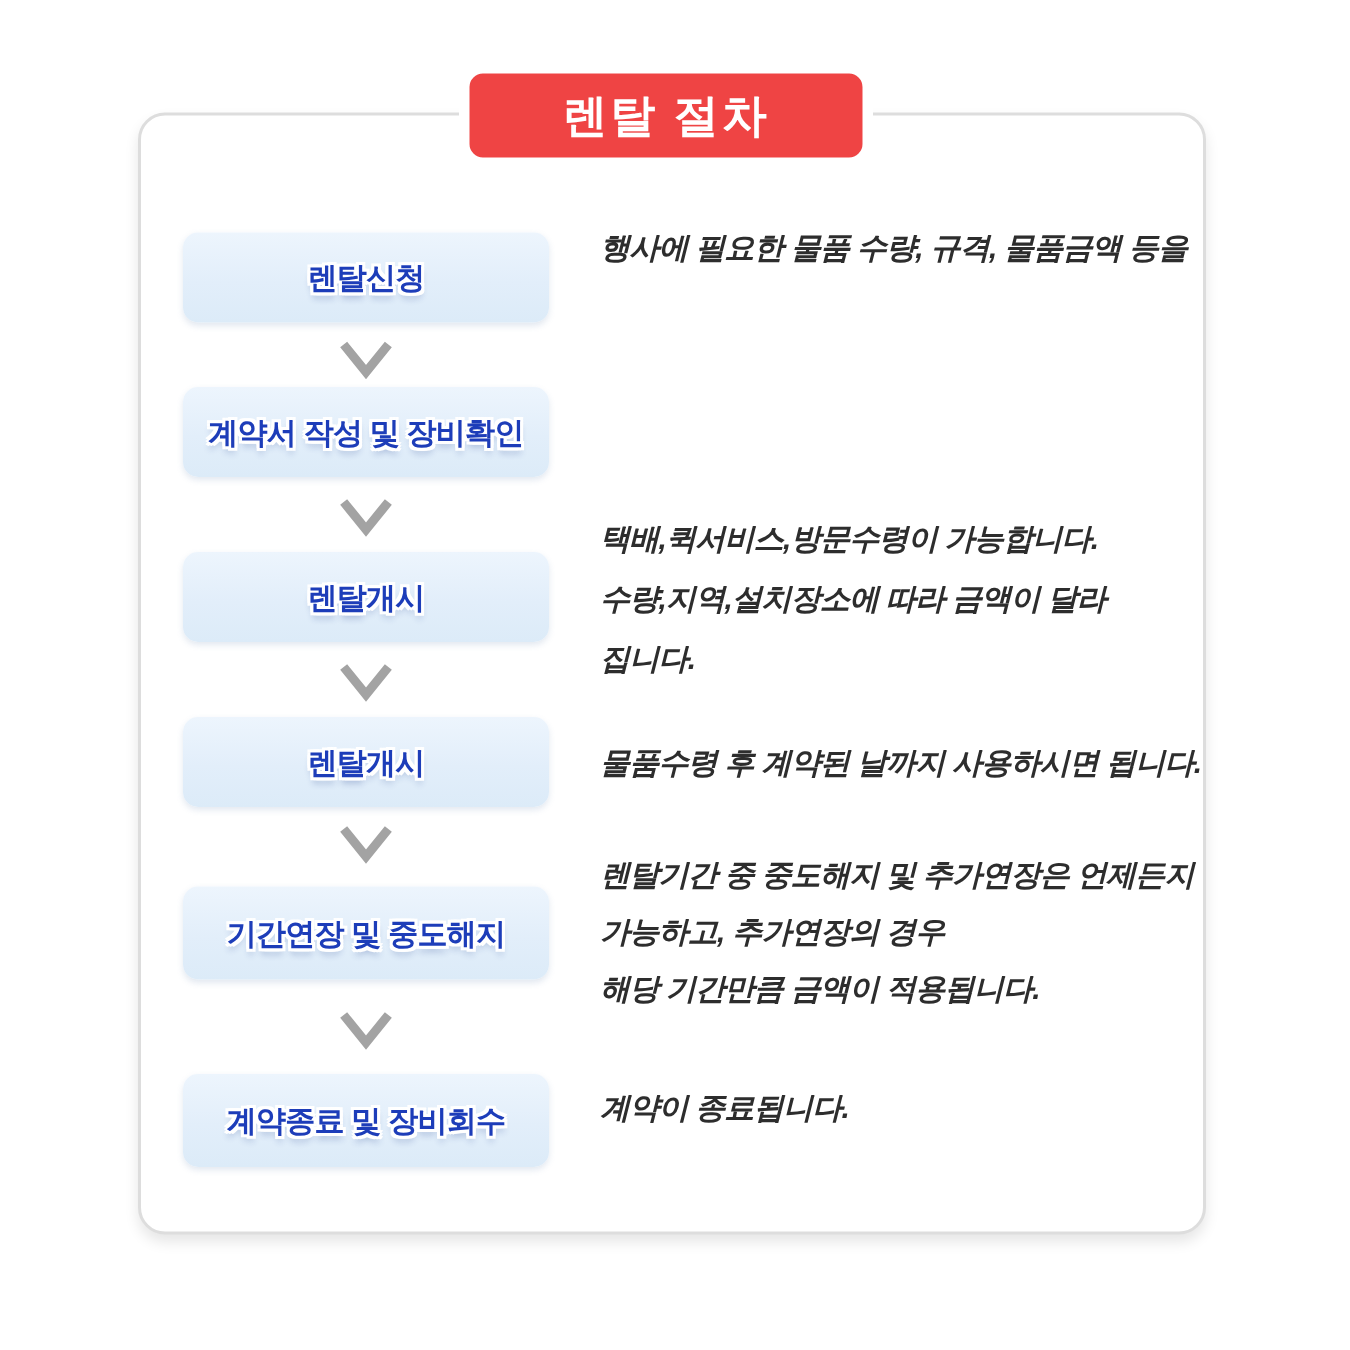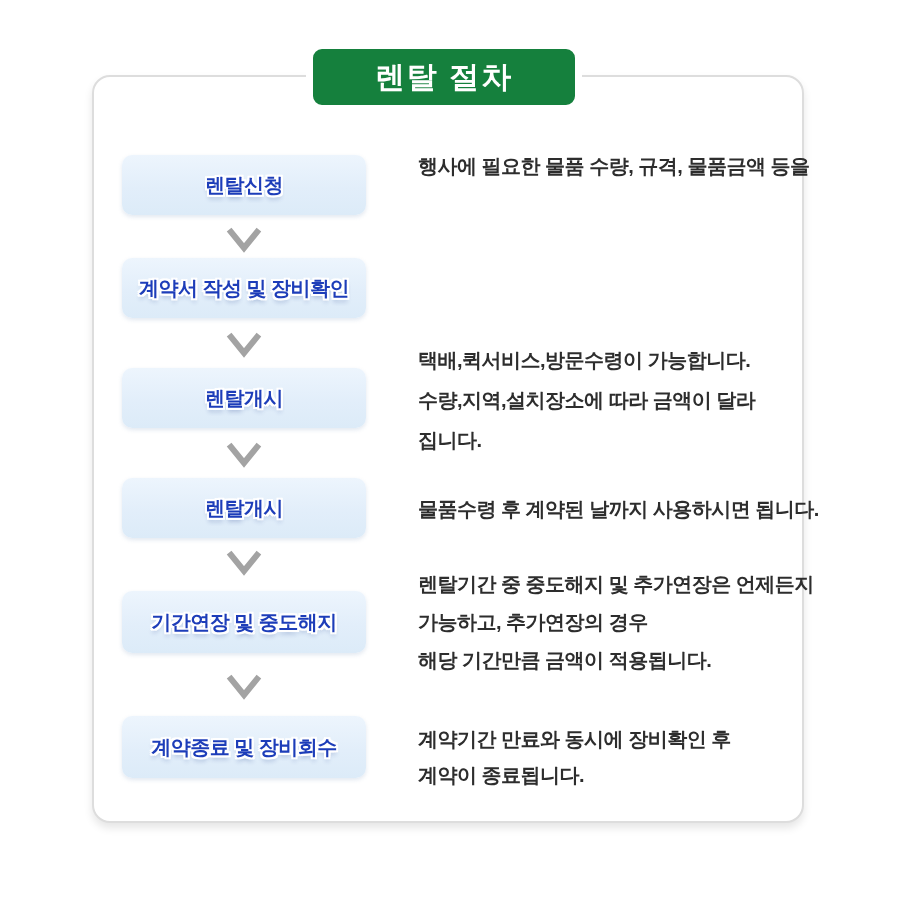--- a/index.html
+++ b/index.html
@@ -10,21 +10,21 @@
   .panel {
     position: absolute; left: 92px; top: 75px; width: 712px; height: 748px;
     background: #fff; border: 2px solid #dddddd; border-radius: 18px;
     box-shadow: 0 5px 9px rgba(0,0,0,0.10);
     box-sizing: border-box;
   }
 
   
   .title-box {
     position: absolute; left: 306px; top: 42px; width: 276px; height: 70px;
-    background: #15803d; border: 7px solid #ffffff; border-radius: 16px;
+    background: #ef4444; border: 7px solid #ffffff; border-radius: 16px;
     box-sizing: border-box; z-index: 3;
     display: flex; align-items: center; justify-content: center;
   }
   .title-text {
     color: #ffffff; font-size: 30px; font-weight: bold; letter-spacing: 2px;
     white-space: nowrap;
   }
 
   
   .step-box {
@@ -42,23 +42,24 @@
       -2px -2px 0 #fff, 2px -2px 0 #fff, -2px 2px 0 #fff, 2px 2px 0 #fff,
       -2px 0 0 #fff, 2px 0 0 #fff, 0 -2px 0 #fff, 0 2px 0 #fff,
       0 4px 4px rgba(30,60,140,0.30);
   }
 
   
   .chev { position: absolute; left: 224px; width: 40px; height: 28px; z-index: 2; }
 
   
   .desc {
-    position: absolute; left: 418px; width: 410px;
+    position: absolute; left: 400px; width: 410px;
     color: #2d2d2d; font-size: 20px; font-weight: 600; letter-spacing: -0.5px;
     z-index: 2;
+    font-style: italic;
   }
   .desc .line { white-space: nowrap; }
   .d1 { top: 150px; line-height: 33px; }
   .d2 { top: 277px; line-height: 30px; }
   .d3 { top: 340px; line-height: 40px; }
   .d4 { top: 494px; line-height: 30px; }
   .d5 { top: 565px; line-height: 38px; }
   .d6 { top: 721px; line-height: 36px; }
   .phone { color: #2a1cd0; }
 
@@ -133,17 +134,16 @@
     <div class="line">해당 기간만큼 금액이 적용됩니다.</div>
   </div>
   <svg class="chev c5" viewBox="0 0 40 28">
     <polyline points="7,5 20,21 33,5" fill="none" stroke="#a3a3a3" stroke-width="6" stroke-linecap="square"></polyline>
   </svg>
 
   <div class="step-box b6">
     <span class="step-label">계약종료 및 장비회수</span>
   </div>
   <div class="desc d6">
-    <div class="line">계약기간 만료와 동시에 장비확인 후</div>
     <div class="line">계약이 종료됩니다.</div>
   </div>
 
 </div>
 
 </body></html>

